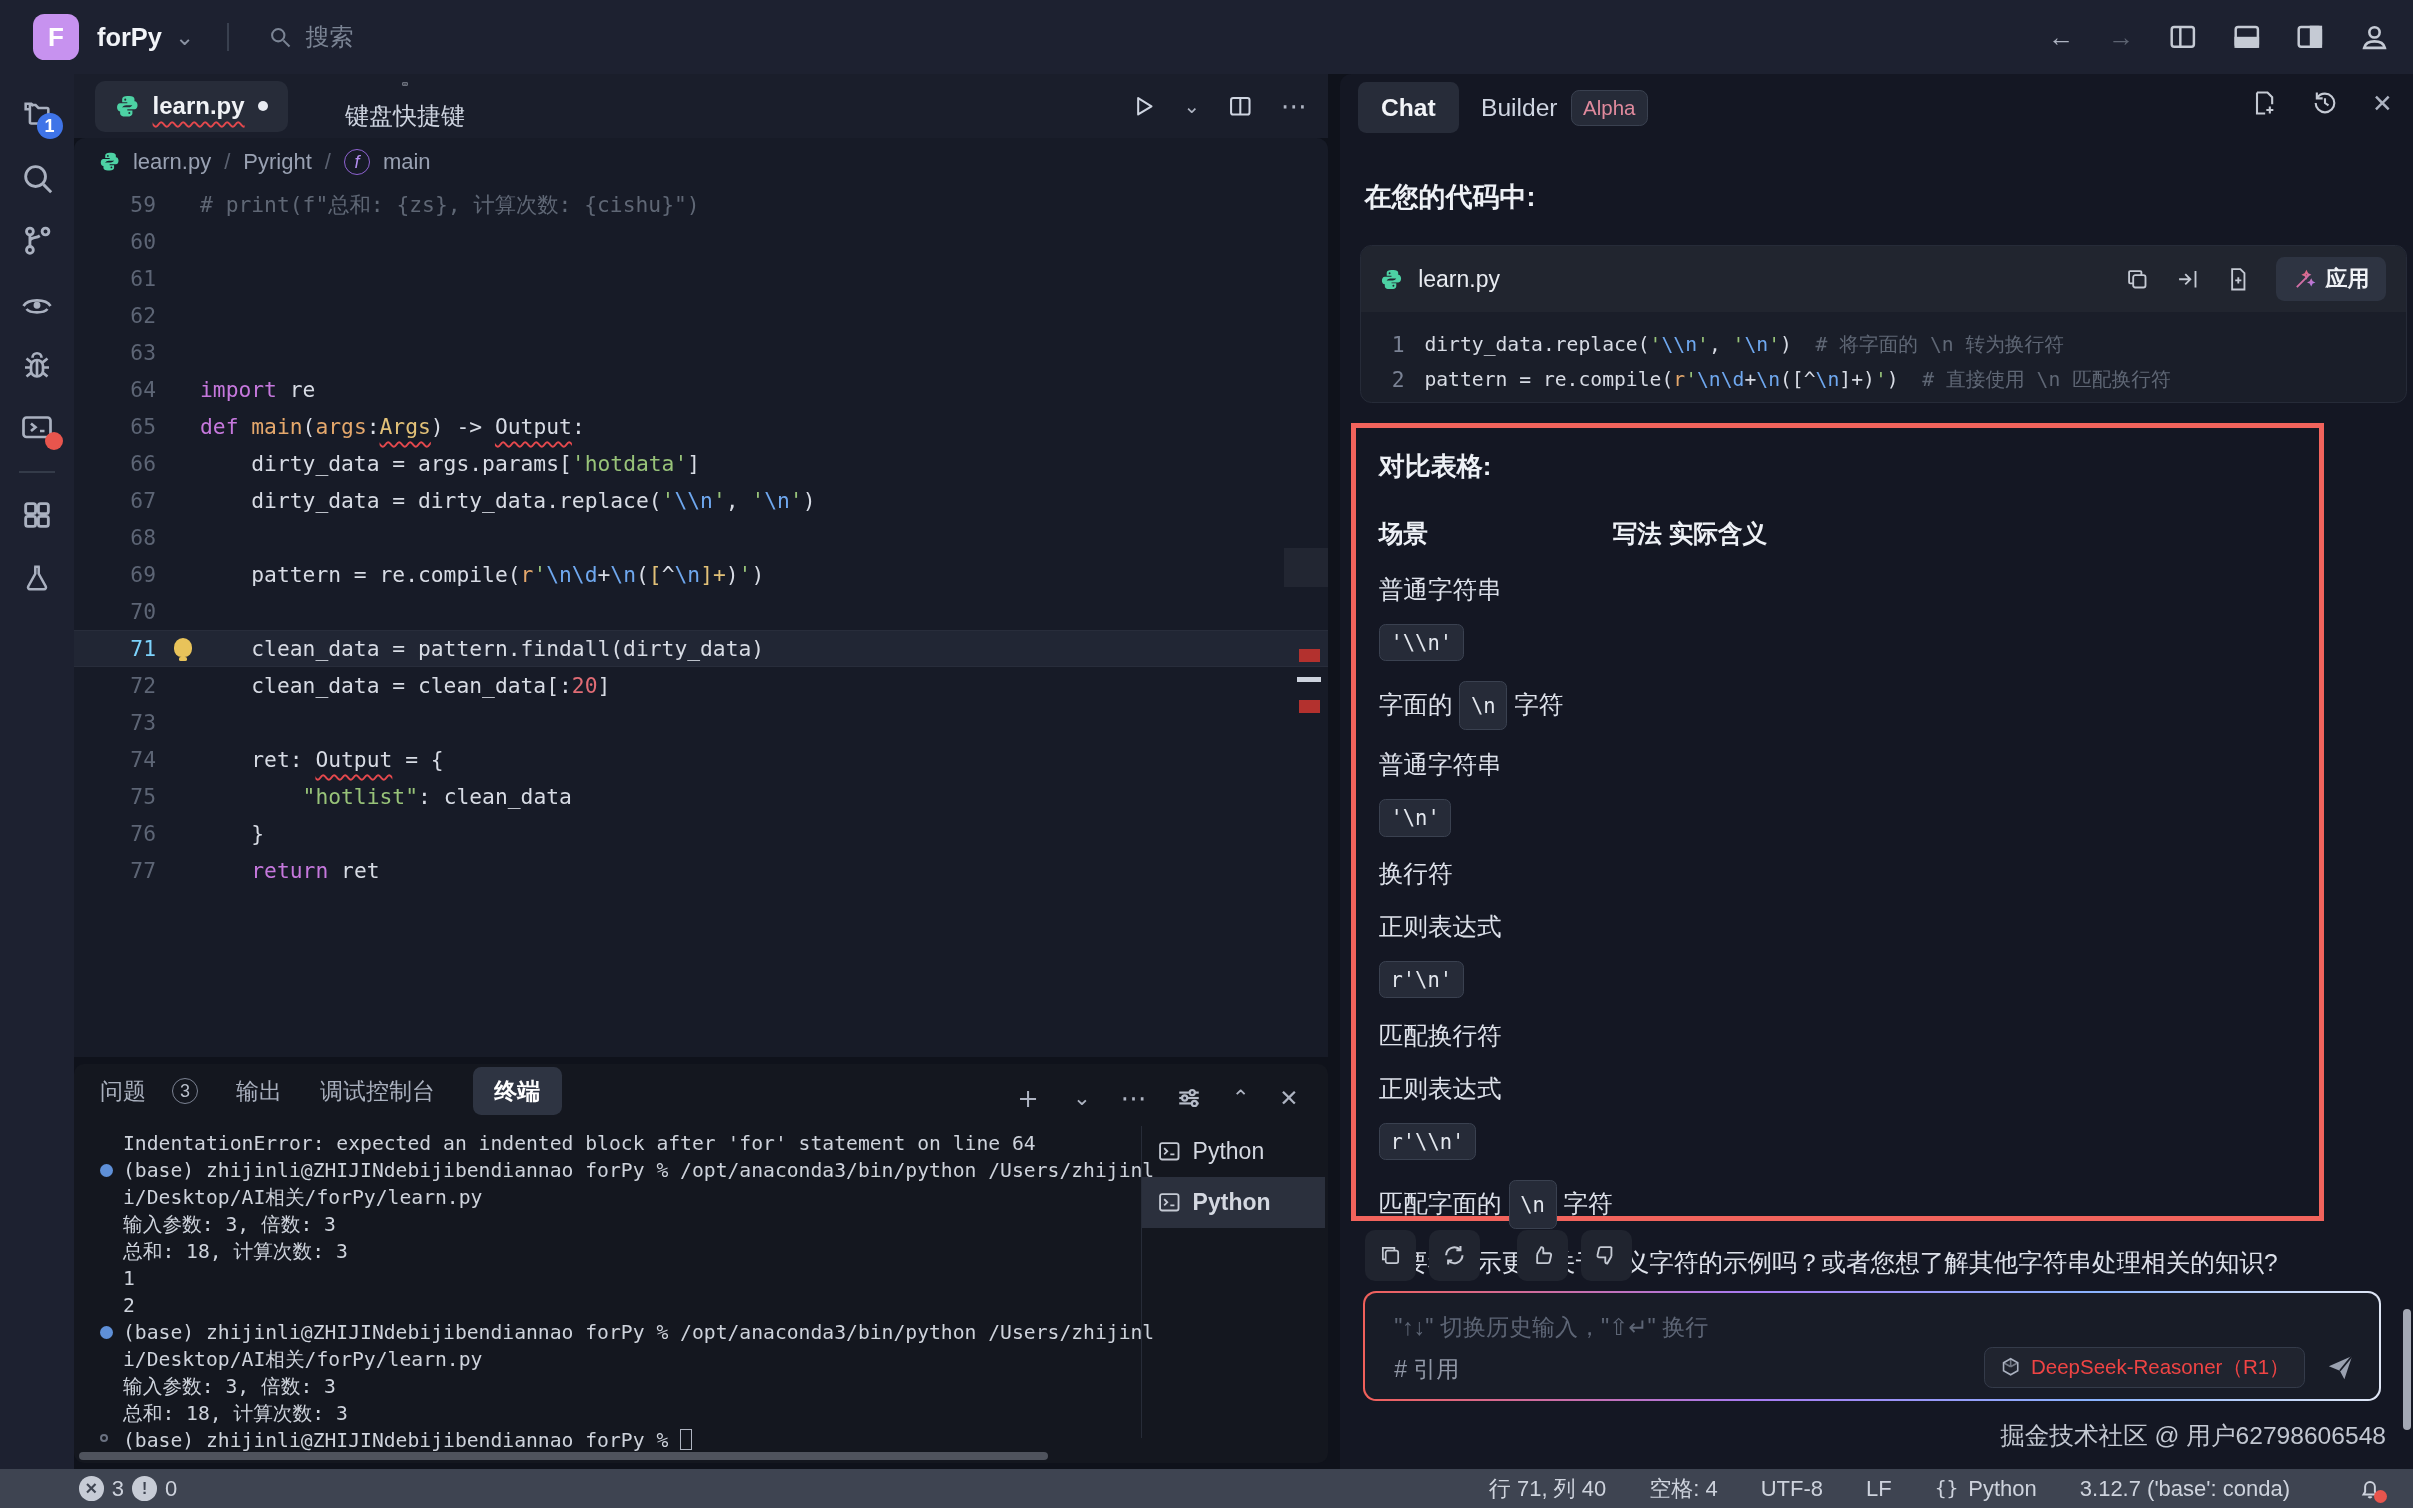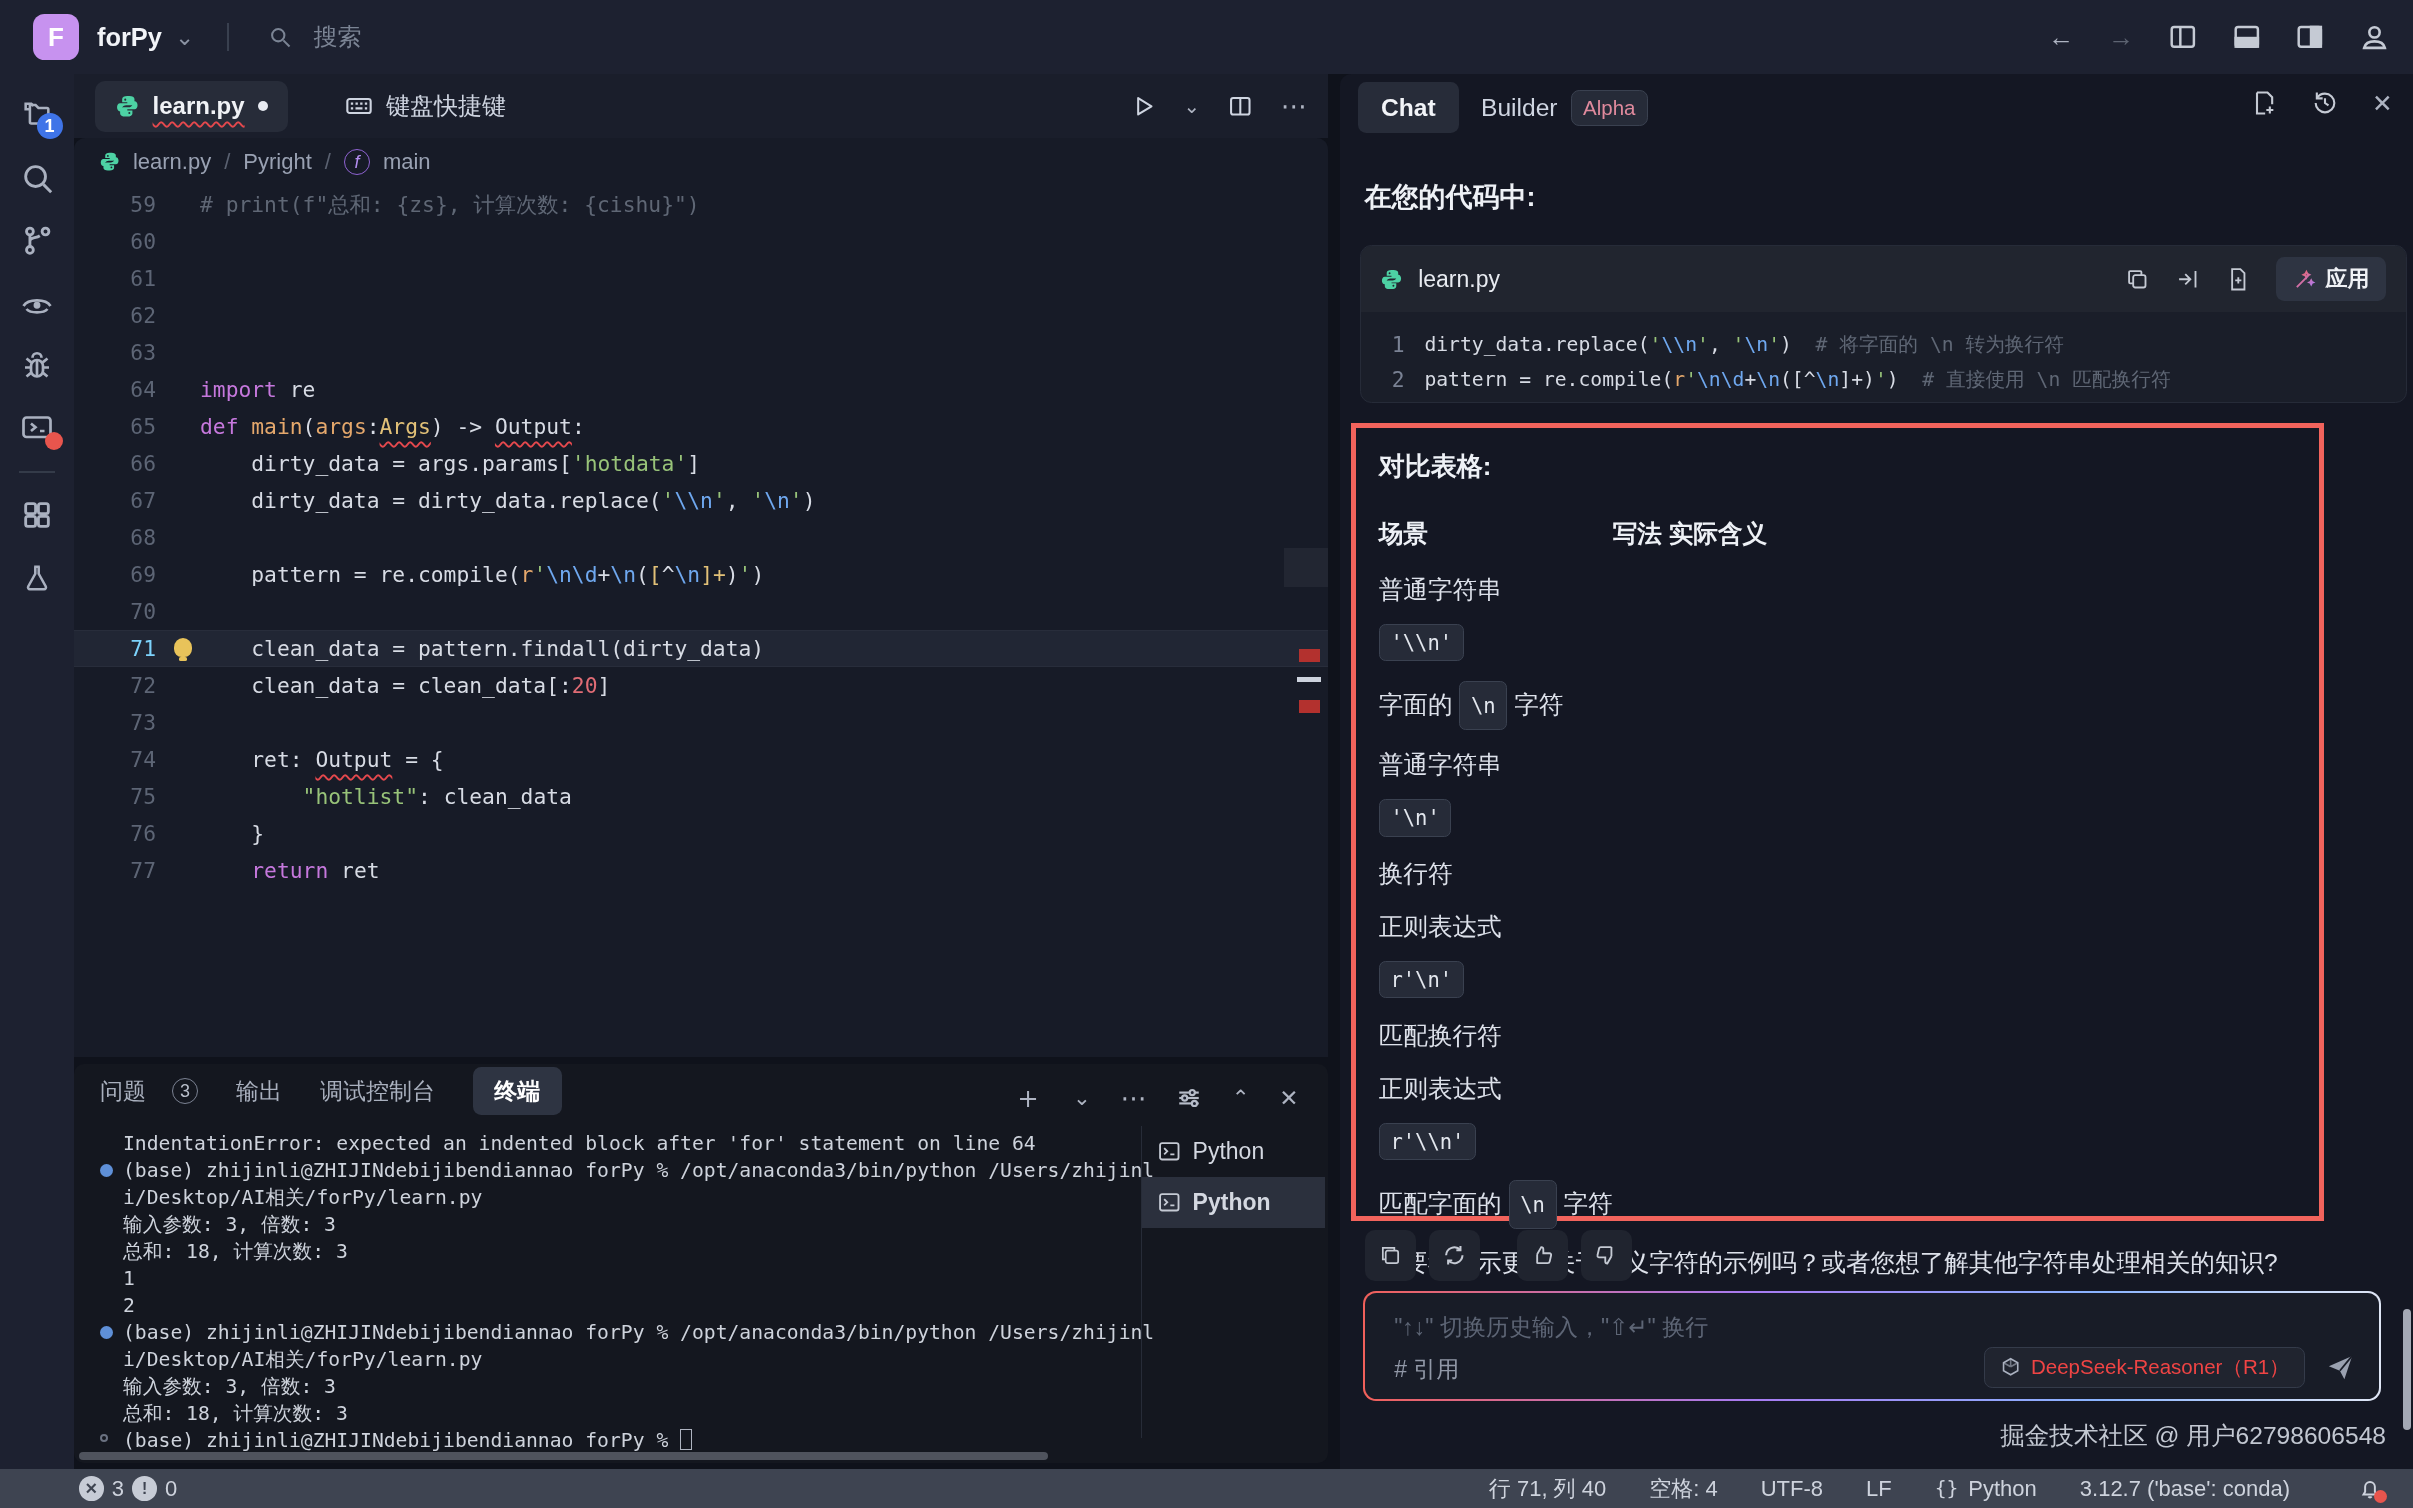--- a/index.html
+++ b/index.html
@@ -9,21 +9,21 @@
   svg { display:block; }
 
   
   .titlebar { position:absolute; left:0; top:0; width:2413px; height:74px; background:#1d2130;
               display:flex; align-items:center; }
   .avatar { width:46px; height:46px; margin-left:33px; border-radius:11.5px; background:#c792ef;
             color:#fff; font-weight:bold; font-size:26px; display:flex; align-items:center; justify-content:center; }
   .proj { margin-left:18px; font-size:25.4px; font-weight:bold; color:#f2f4f8; }
   .chev { margin-left:13px; color:#8b93a3; font-size:23px; }
   .tdiv { width:1.6px; height:28px; background:#39404f; margin-left:33px; }
-  .searchbox { display:flex; align-items:center; gap:21px; margin-left:39px; color:#7b8494; font-size:24px; }
+  .searchbox { display:flex; align-items:center; gap:13px; margin-left:39px; color:#7b8494; font-size:24px; }
   .tb-right { position:absolute; right:23px; top:0; height:74px; display:flex; align-items:center; gap:34px; }
   .glyph { color:#aeb4c2; font-size:26px; }
   .dim { color:#5d6472; }
 
   
   .activitybar { position:absolute; left:0; top:74px; width:74px; height:1396px; background:#1d2130;
                  display:flex; flex-direction:column; align-items:center; padding-top:9.9px; }
   .ab-icon { width:38px; height:38px; margin:12.3px 0; position:relative; display:flex; align-items:center; justify-content:center; }
   .ab-divider { width:36px; height:1.6px; background:#343b49; margin:11.5px 0; }
   .badge-blue { position:absolute; right:-6.6px; bottom:-4.9px; background:#3f74e8; color:#fff; font-size:18px;
@@ -31,21 +31,21 @@
   .dot-red { position:absolute; right:-6.6px; bottom:-3.3px; width:18px; height:18px; border-radius:50%; background:#e8554d; }
 
   
   .tabstrip { position:absolute; left:74px; top:74px; width:1254px; height:64px; background:#1a1e2b; }
   .tab-active { position:absolute; left:21.3px; top:6.6px; height:51px; background:#272c39; border-radius:9.9px;
                 display:flex; align-items:center; padding:0 19.7px; gap:13px; }
   .tab-label { font-size:24px; font-weight:bold; color:#f0f2f6;
                text-decoration:underline wavy #e5484d 1.6px; text-underline-offset:7.4px; }
   .mod-dot { width:10.7px; height:10.7px; border-radius:50%; background:#e8ebf2; }
   .tab2 { position:absolute; left:271px; top:6.6px; height:51px; display:flex; align-items:center; gap:13px;
-          color:#ced4e0; font-size:24px; }
+          color:#ced4e0; font-size:24px;flex-direction:column; }
   .edit-actions { position:absolute; right:21.3px; top:0; height:64px; display:flex; align-items:center; gap:28px; }
 
   .codecard { position:absolute; left:74px; top:138px; width:1254px; height:919px; background:#171b27;
               border-radius:11.5px 11.5px 0 0; overflow:hidden; }
   .breadcrumb { height:48px; display:flex; align-items:center; gap:13px; padding-left:24.6px;
                 color:#99a1b2; font-size:22px; }
   .bc-sep { color:#5a6170; }
   .f-sym { width:26px; height:26px; border:1.6px solid #8f63d2; color:#b48ef0; border-radius:50%;
            font-size:18px; font-style:italic; display:flex; align-items:center; justify-content:center; }
 

